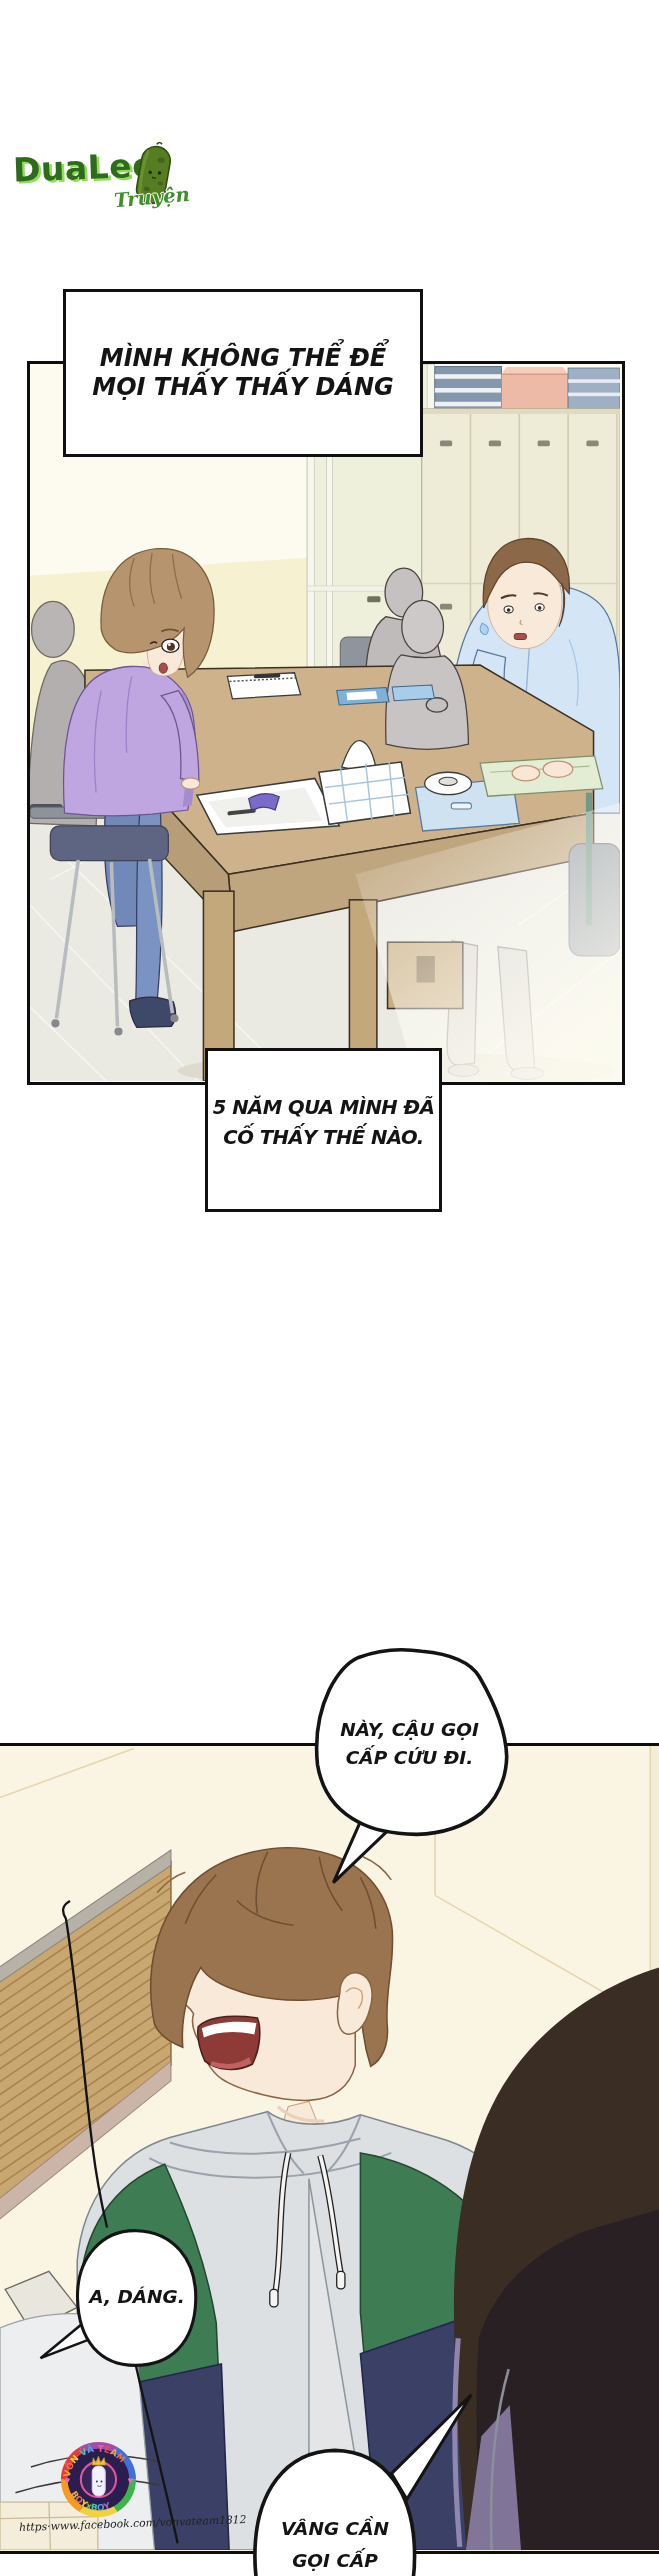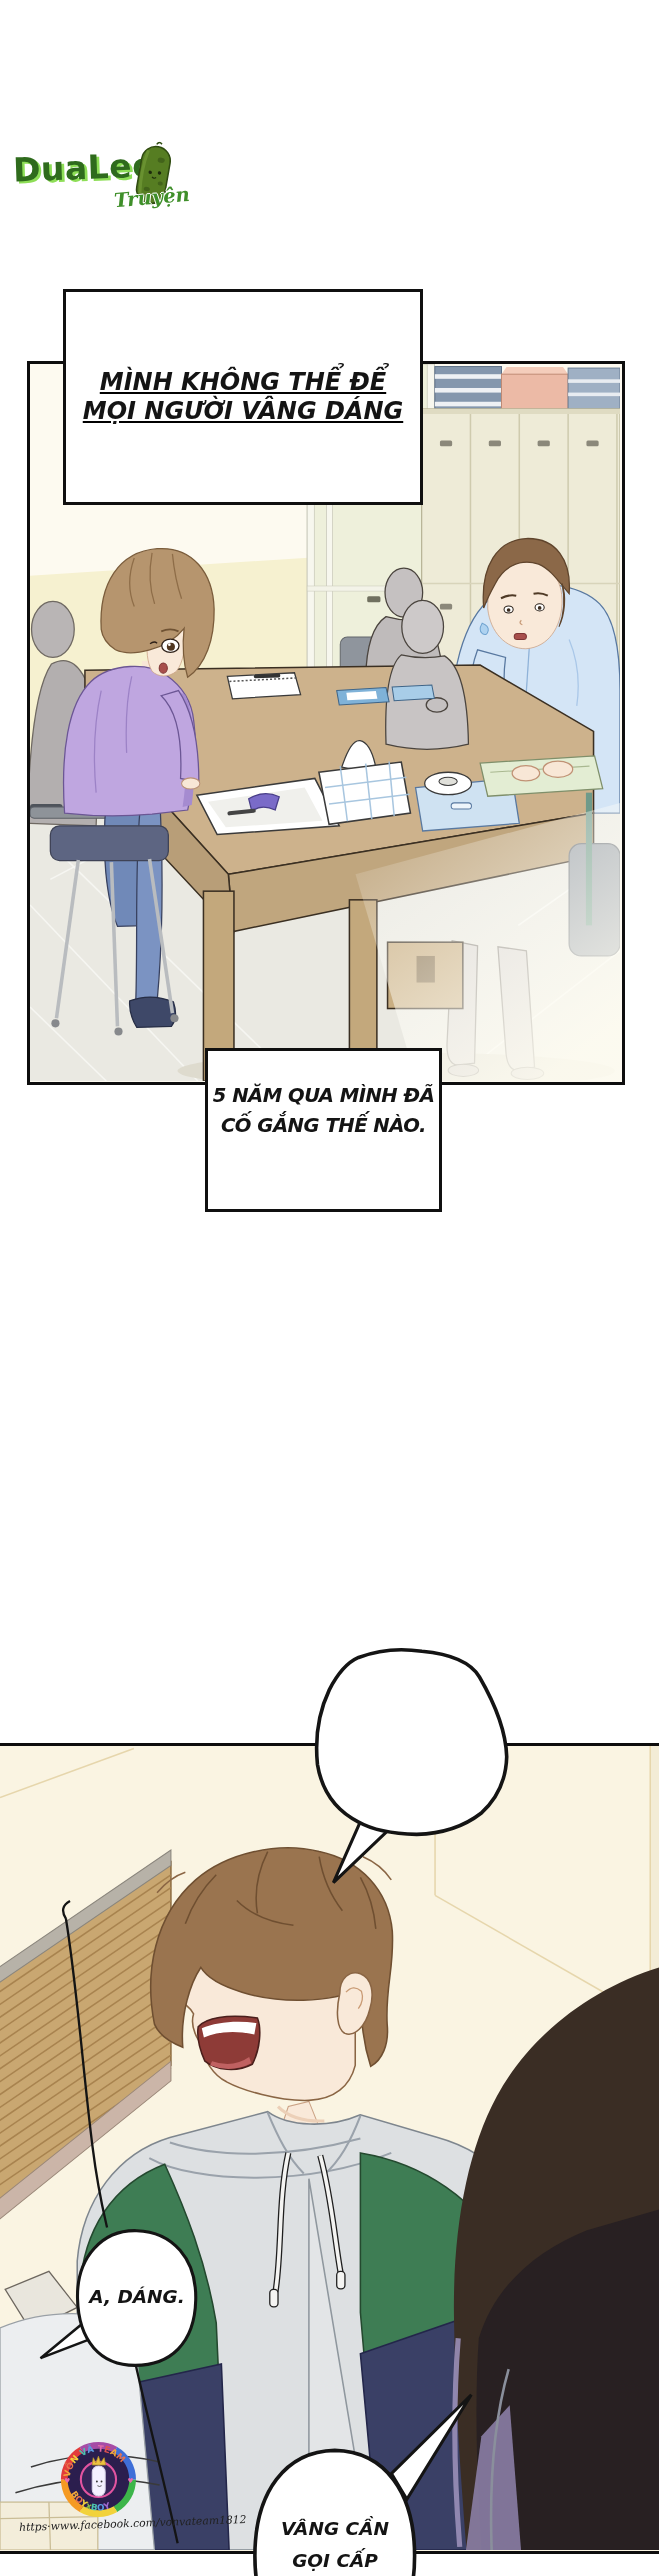--- a/index.html
+++ b/index.html
@@ -39,24 +39,24 @@
       <ellipse cx="32" cy="95" rx="6" ry="4" fill="#42631a"></ellipse>
       <ellipse cx="56" cy="80" rx="5" ry="4" fill="#42631a"></ellipse>
       <circle cx="33" cy="62" r="3.4" fill="#1d2b0c"></circle>
       <circle cx="51" cy="60" r="3.4" fill="#1d2b0c"></circle>
       <path d="M38,70 q4,4 8,0" stroke="#1d2b0c" stroke-width="2.2" fill="none"></path>
       <path d="M36,6 q4,-8 10,-2" stroke="#2f4b10" stroke-width="3" fill="none"></path>
     </svg>
     <span id="logo-subtitle" class="abs" style="left:101px;top:38px;">Truyện</span>
   </div>
 
-  <div class="abs nbox" style="left:63px;top:289px;width:360px;height:216px;justify-content:center;text-decoration:underline;">
+  <div class="abs nbox" style="left:63px;top:289px;width:360px;height:168px;justify-content:center;">
     <div class="comic-text" style="font-size:24px;line-height:1.22;">
       <span>MÌNH KHÔNG THỂ ĐỂ</span>
-      <span>MỌI NGƯỜI VÂNG DÁNG</span>
+      <span>MỌI THẤY THẤY DÁNG</span>
     </div>
   </div>
 
   <div id="panel1" class="abs" style="left:27px;top:361px;width:598px;height:724px;">
     <svg width="590" height="717" viewBox="0 0 1160 1405" preserveAspectRatio="none">
 
       <rect x="0" y="0" width="1160" height="440" fill="#fdfaf0"></rect>
       <polygon points="0,415 1160,340 1160,820 0,890" fill="#f6f1d0"></polygon>
       <polygon points="0,885 1160,800 1160,1405 0,1405" fill="#eae9e2"></polygon>
       <g stroke="#f8f8f4" stroke-width="3" opacity="0.9">
@@ -249,24 +249,24 @@
       <defs>
         <linearGradient id="haze" x1="0" y1="0" x2="0.7" y2="1">
           <stop offset="0" stop-color="#ffffff" stop-opacity="0"></stop>
           <stop offset="1" stop-color="#fffdf2" stop-opacity="0.85"></stop>
         </linearGradient>
       </defs>
       <polygon points="640,1000 1160,860 1160,1405 760,1405" fill="url(#haze)"></polygon>
     </svg>
   </div>
 
-  <div class="abs nbox" style="left:205px;top:1048px;width:237px;height:164px;justify-content:flex-start;padding-top:30px;border-width:3.1px;">
+  <div class="abs nbox" style="left:205px;top:1048px;width:237px;height:164px;justify-content:flex-start;padding-top:42px;border-width:3.1px;">
     <div class="comic-text" style="font-size:19.6px;line-height:1.55;letter-spacing:-0.5px;">
       <span>5 NĂM QUA MÌNH ĐÃ</span>
-      <span>CỐ GẮNG THẾ NÀO.</span>
+      <span>CỐ THẤY THẾ NÀO.</span>
     </div>
   </div>
 
   <div id="panel2" class="abs" style="left:0px;top:1743px;width:659px;height:811px;">
     <svg width="659" height="804" viewBox="0 0 1280 1561" preserveAspectRatio="none">
       <rect x="0" y="0" width="1280" height="1561" fill="#faf4e2"></rect>
       <polygon points="1263,0 1280,0 1280,560 1263,530" fill="#f3ecd6"></polygon>
       <g stroke="#e6d6ac" stroke-width="3" fill="none">
         <line x1="0" y1="100" x2="260" y2="5"></line>
         <line x1="845" y1="0" x2="845" y2="290"></line>
@@ -352,20 +352,24 @@
       </g>
 
       <path d="M128,335 q-14,-22 8,-34 M128,335 C150,470 162,640 180,780 C190,860 200,900 208,935 M252,1150 C280,1280 320,1430 345,1548" stroke="#141414" stroke-width="4.5" fill="none"></path>
     </svg>
   </div>
 
   <svg class="abs" style="left:301px;top:1641px;z-index:5;" width="216" height="252" viewBox="0 0 420 490">
     <path d="M115,352 L63,470 L178,360 Z" fill="#ffffff" stroke="#141414" stroke-width="6"></path>
     <path d="M112,32 Q170,10 235,20 Q322,28 347,70 Q398,158 400,225 Q398,292 350,335 Q300,374 225,376 Q150,374 112,352 Q45,318 32,240 Q24,160 55,95 Q80,46 112,32 Z" fill="#ffffff" stroke="#141414" stroke-width="7"></path>
   </svg>
+  <div class="abs comic-text bubble-text" style="left:317px;top:1716px;width:185px;font-size:18.5px;line-height:1.5;">
+    <span>NÀY, CẬU GỌI</span>
+    <span>CẤP CỨU ĐI.</span>
+  </div>
 
   <svg class="abs" style="left:20.6px;top:2215px;z-index:5;" width="185" height="165" viewBox="0 0 360 320">
     <path d="M118,212 L38,278 L132,242 Z" fill="#ffffff" stroke="#141414" stroke-width="5"></path>
     <path d="M110,162 C108,80 160,28 225,30 C295,32 342,85 340,165 C338,250 290,292 222,292 C155,292 112,245 110,162 Z" fill="#ffffff" stroke="#141414" stroke-width="6"></path>
   </svg>
   <div class="abs comic-text bubble-text" style="left:75px;top:2286px;width:124px;font-size:18.5px;">
     <span>A, DÁNG.</span>
   </div>
 
   <svg class="abs" style="left:242px;top:2378px;z-index:5;" width="237" height="289" viewBox="0 0 460 560">

